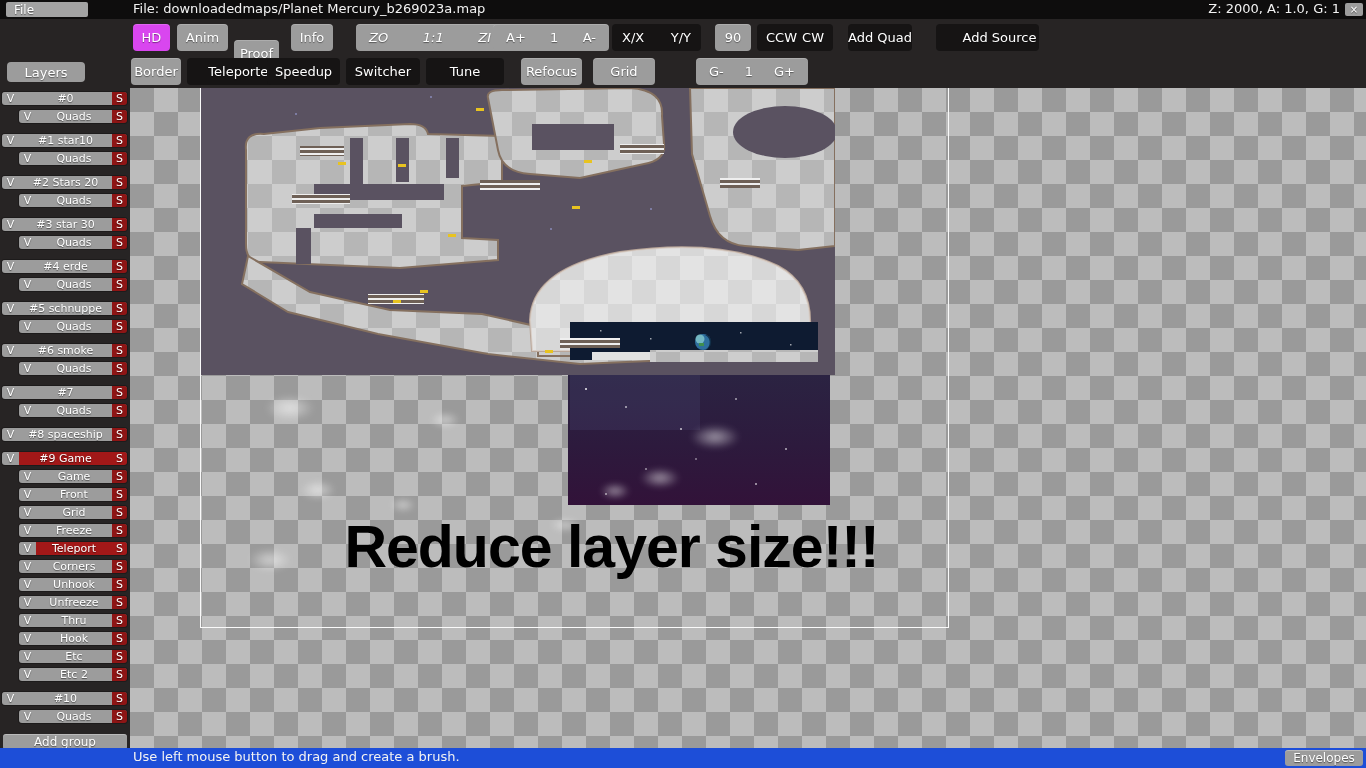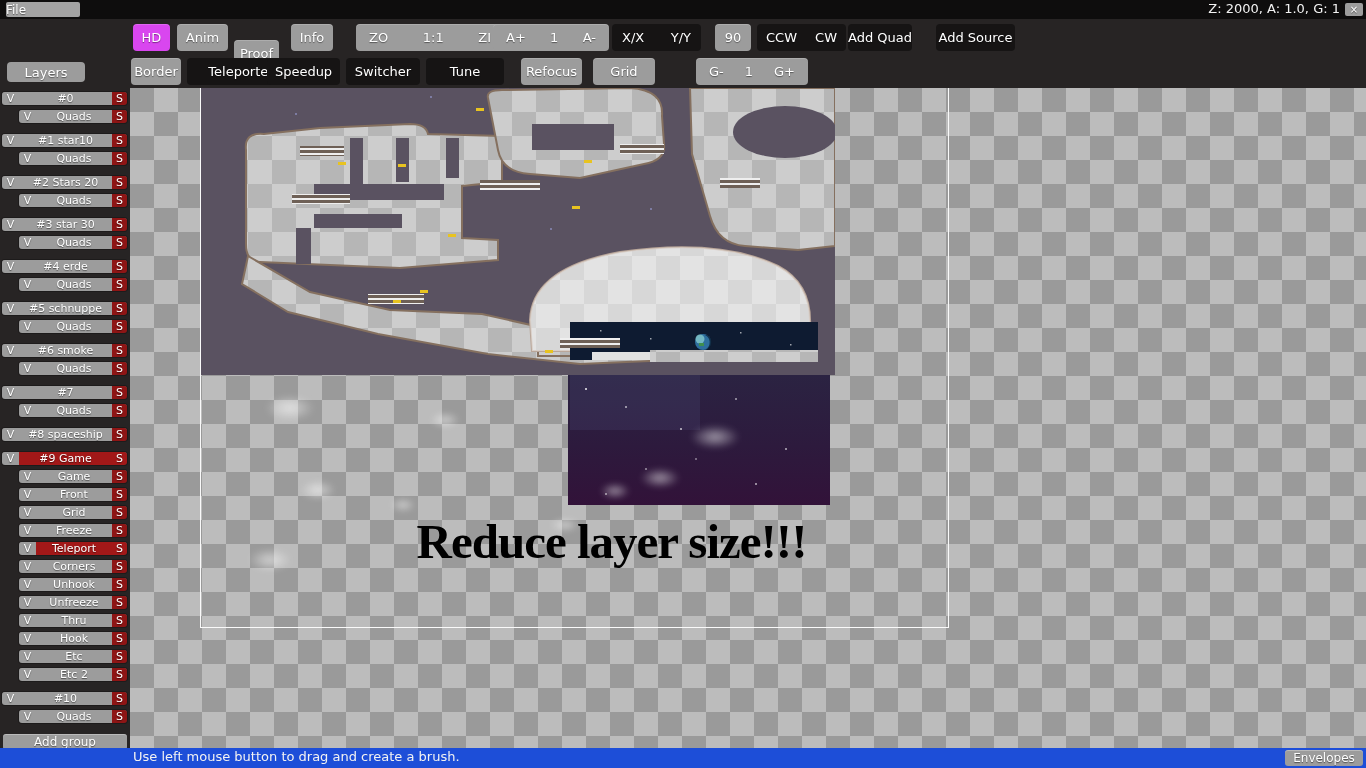--- a/index.html
+++ b/index.html
@@ -2,21 +2,21 @@
 <html><head>
 <meta charset="utf-8">
 <style>
   html,body{margin:0;padding:0}
   body{width:1366px;height:768px;position:relative;overflow:hidden;
        background:#272424;font-family:"DejaVu Sans",sans-serif;color:#fff;}
   
   .menubar{position:absolute;left:0;top:0;width:1366px;height:19px;background:#0e0d0d;}
   .filebtn{position:absolute;left:6px;top:2px;width:74px;height:15px;background:#a3a3a3;
            border-radius:2px;color:#fff;font-size:12px;display:flex;align-items:center;
-           justify-content:flex-start;text-shadow:0 1px 1px rgba(0,0,0,.5);}
+           justify-content:flex-start;padding-left:8px;text-shadow:0 1px 1px rgba(0,0,0,.5);}
   .maptitle{position:absolute;left:133px;top:1px;font-size:13px;color:#f2f2f2;}
   .zstatus{position:absolute;right:26px;top:1px;font-size:13px;color:#f2f2f2;}
   .closebtn{position:absolute;right:3px;top:3px;width:18px;height:13px;background:#9d9d9d;
             border-radius:2px;font-size:10px;display:flex;align-items:center;justify-content:center;
             color:#fff;text-shadow:0 1px 1px rgba(0,0,0,.5);}
   
   .btn{position:absolute;height:27px;border-radius:4px;display:flex;align-items:center;
        justify-content:center;font-size:13px;color:#fff;text-shadow:0 1px 1px rgba(0,0,0,.45);
        box-shadow:inset 0 1px 0 rgba(255,255,255,.18);}
   .gray{background:#9c9c9c;}
@@ -52,22 +52,22 @@
   .spacerect{position:absolute;left:438px;top:287px;width:262px;height:130px;
              background:linear-gradient(180deg,#2b2342 0%,#2d1a3d 55%,#321239 100%);}
   .spacelight{position:absolute;left:440px;top:287px;width:130px;height:55px;background:rgba(82,82,128,.22);}
   .stars{position:absolute;left:455px;top:300px;width:2px;height:2px;background:rgba(255,255,255,.7);
          box-shadow:40px 18px rgba(255,255,255,.5),95px 40px rgba(255,255,255,.55),
          150px 10px rgba(255,255,255,.45),200px 60px rgba(255,255,255,.5),60px 80px rgba(255,255,255,.4),
          170px 95px rgba(255,255,255,.5),110px 70px rgba(255,255,255,.35),20px 105px rgba(255,255,255,.45);}
   .cloud{position:absolute;border-radius:50%;filter:blur(3px);
          background:radial-gradient(closest-side,rgba(255,255,255,.55),rgba(255,255,255,0));}
   .warntext{position:absolute;left:70px;top:425px;width:823px;text-align:center;
-            font-size:49px;font-weight:bold;color:#000;letter-spacing:-1px;
-            font-family:Liberation Serif, serif;}
+            font-size:59px;font-weight:bold;color:#000;letter-spacing:-1px;
+            font-family:Liberation Sans, sans-serif;}
   
   .statusbar{position:absolute;left:0;bottom:0;width:1366px;height:20px;background:#1d4ed8;}
   .hint{position:absolute;left:133px;top:1px;font-size:13px;color:#f2f2f2;}
   .envbtn{position:absolute;right:3px;top:2px;width:78px;height:16px;background:#9c9c9c;
           border-radius:3px;display:flex;align-items:center;justify-content:center;font-size:12px;
           text-shadow:0 1px 1px rgba(0,0,0,.5);box-shadow:inset 0 1px 0 rgba(255,255,255,.3);}
 </style>
 </head>
 <body>
 
@@ -169,49 +169,50 @@
   <div class="cloud" style="left:260px;top:410px;width:26px;height:14px;"></div>
   <div class="cloud" style="left:420px;top:430px;width:30px;height:14px;"></div>
 
   <div class="bounds"></div>
 
   <div class="warntext">Reduce layer size!!!</div>
 </div>
 
 <div class="menubar">
   <div class="filebtn">File</div>
+  <div class="maptitle">File: downloadedmaps/Planet Mercury_b269023a.map</div>
   <div class="zstatus">Z: 2000, A: 1.0, G: 1</div>
   <div class="closebtn">×</div>
 </div>
 
 <div class="btn red" style="left:133px;top:24px;width:37px;">HD</div>
 <div class="btn gray" style="left:177px;top:24px;width:51px;">Anim</div>
 <div class="btn gray" style="left:234px;top:40px;width:45px;">Proof</div>
 <div class="btn gray" style="left:291px;top:24px;width:42px;">Info</div>
-<div class="btn gray grp" style="left:356px;top:24px;width:148px;">
+<div class="btn gray grp" style="left:356px;top:24px;width:148px;font-style:italic;">
   <span>ZO</span>
   <span>1:1</span>
   <span>ZI</span>
 </div>
 <div class="btn gray grp" style="left:493px;top:24px;width:116px;">
   <span>A+</span>
   <span>1</span>
   <span>A-</span>
 </div>
 <div class="btn dark grp" style="left:612px;top:24px;width:89px;padding:0 10px;">
   <span>X/X</span>
   <span>Y/Y</span>
 </div>
 <div class="btn gray" style="left:715px;top:24px;width:36px;">90</div>
-<div class="btn dark grp" style="left:757px;top:24px;width:89px;padding:0 9px;">
+<div class="btn dark grp" style="left:757px;top:24px;width:76px;padding:0 9px;">
   <span>CCW</span>
   <span>CW</span>
 </div>
 <div class="btn dark" style="left:848px;top:24px;width:64px;">Add Quad</div>
-<div class="btn dark" style="left:936px;top:24px;width:79px;">Add Source</div>
+<div class="btn dark" style="left:936px;top:24px;width:79px;padding-left:24px;">Add Source</div>
 
 <div class="btn gray" style="left:131px;top:58px;width:50px;">Border</div>
 <div class="btn dark" style="left:187px;top:58px;width:76px;padding-left:16px;">Teleporter</div>
 <div class="btn dark" style="left:267px;top:58px;width:73px;">Speedup</div>
 <div class="btn dark" style="left:346px;top:58px;width:74px;">Switcher</div>
 <div class="btn dark" style="left:426px;top:58px;width:78px;">Tune</div>
 <div class="btn gray" style="left:521px;top:58px;width:61px;">Refocus</div>
 <div class="btn gray" style="left:593px;top:58px;width:62px;">Grid</div>
 <div class="btn gray grp" style="left:696px;top:58px;width:112px;">
   <span>G-</span>

